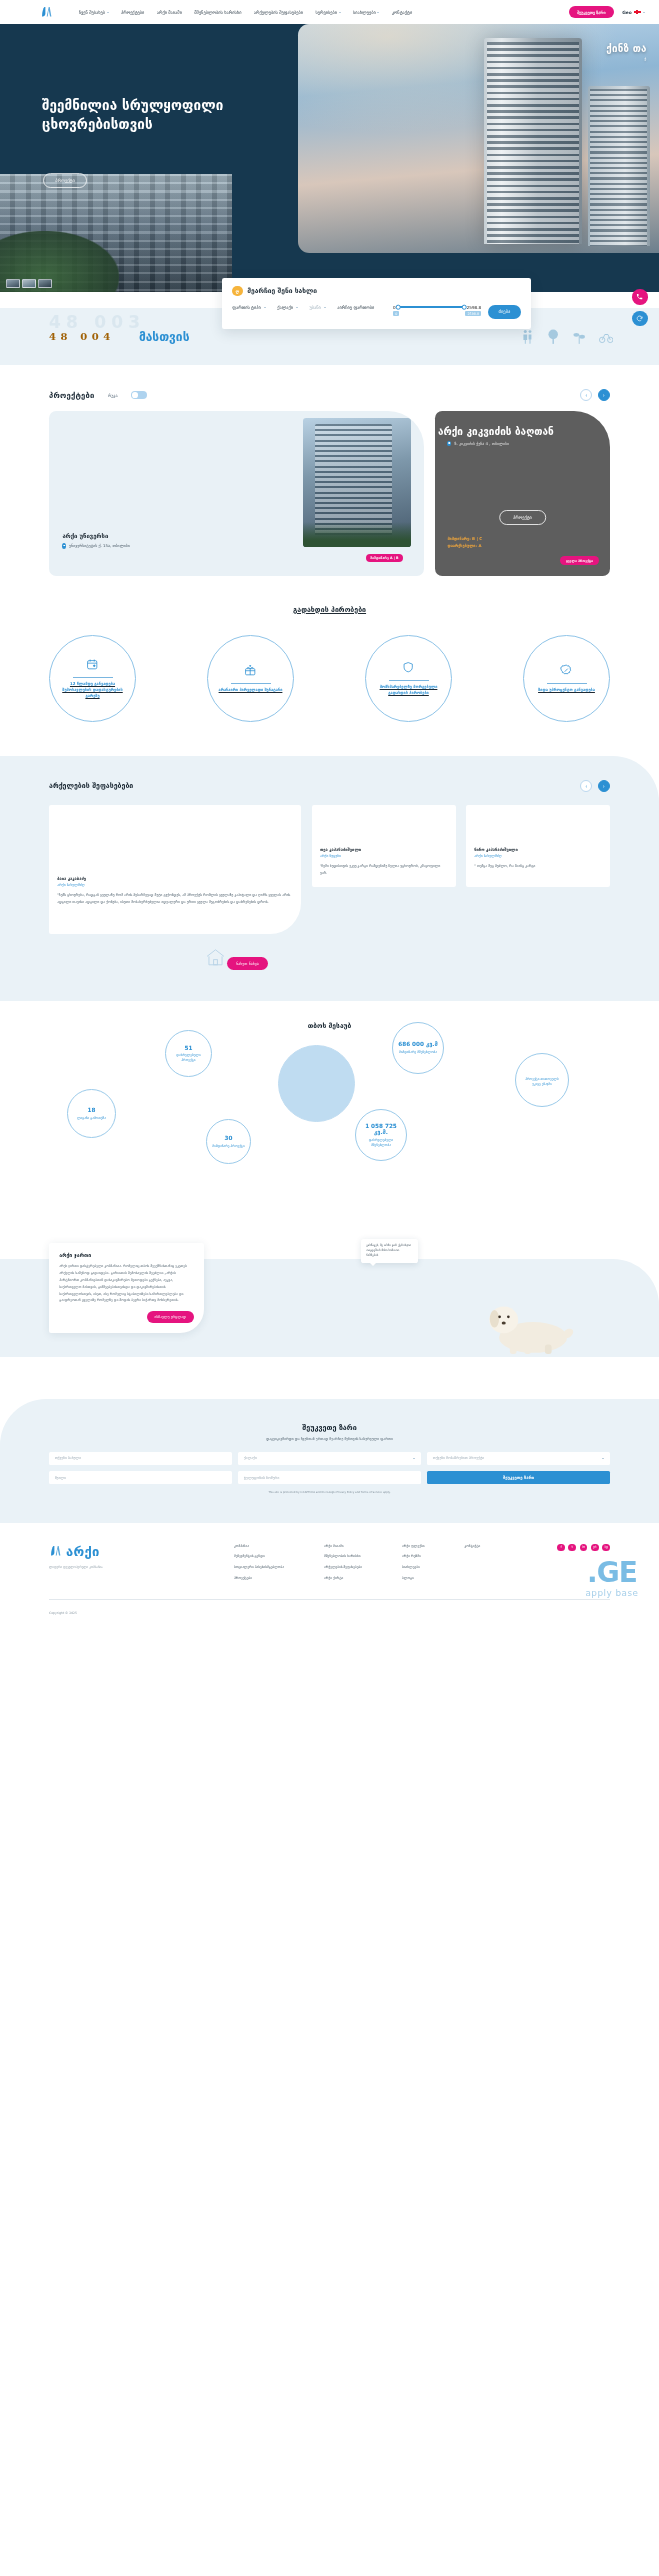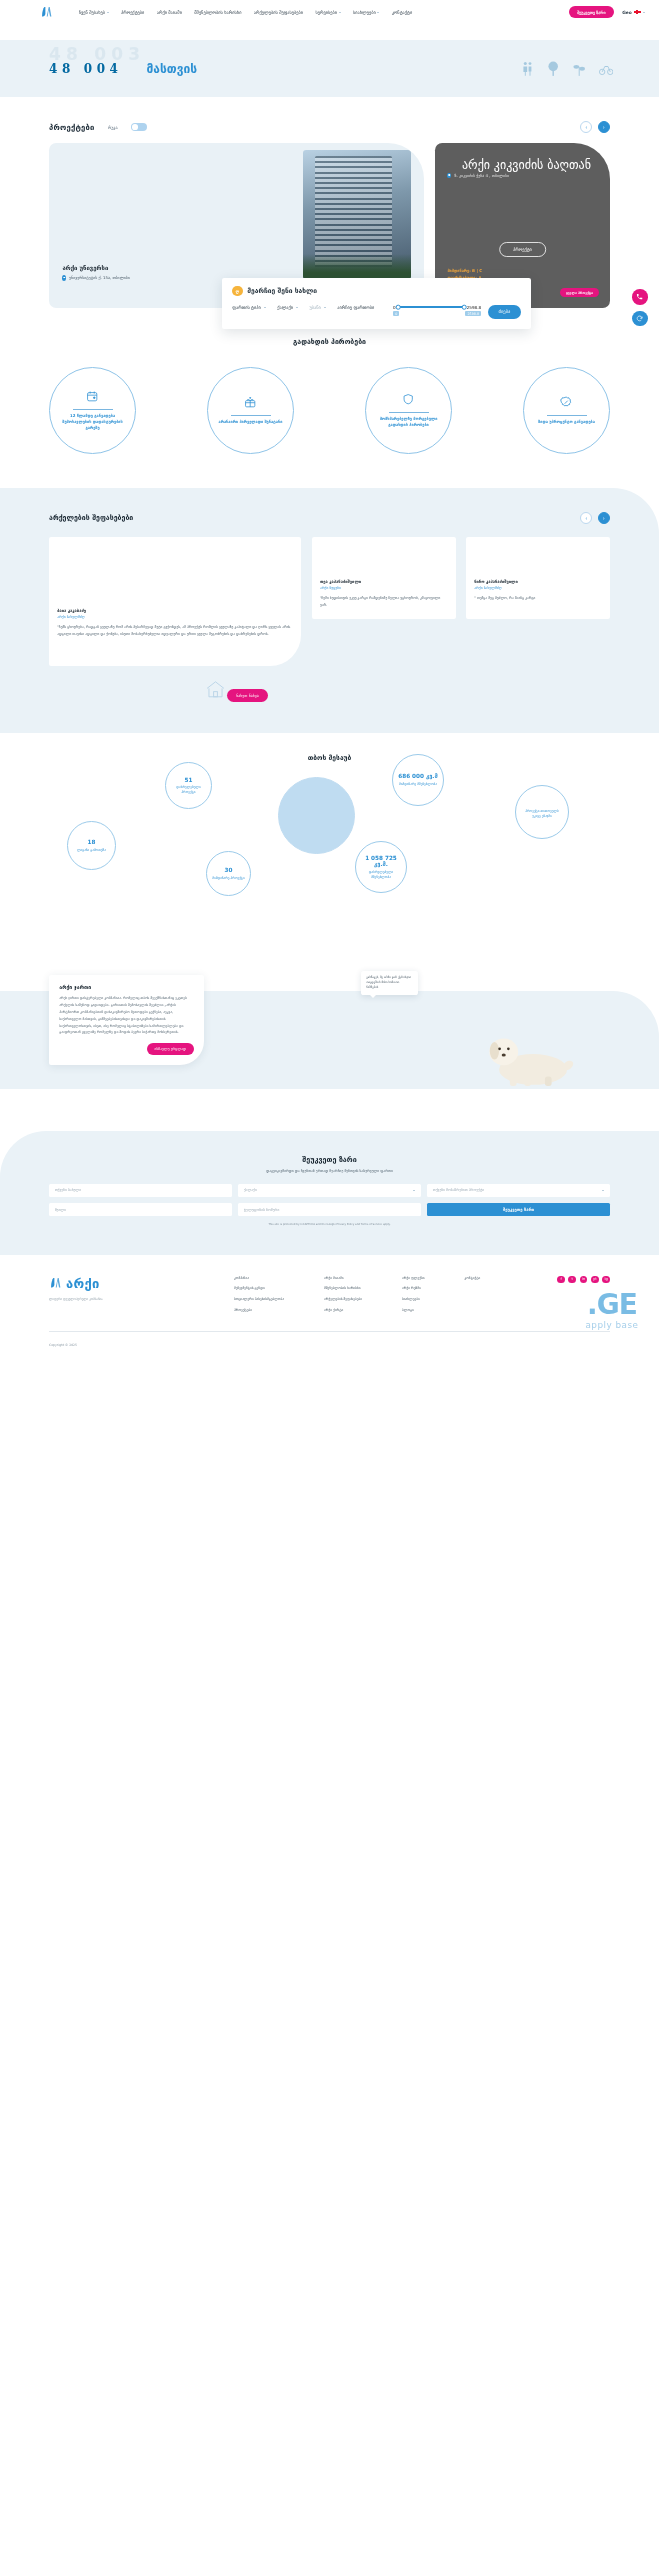--- a/index.html
+++ b/index.html
@@ -161,21 +161,21 @@
   
   .counter-band {
     position: relative; height: 57px; background:#eaf2f7; margin-top: 16px;
     display:flex; align-items:center; overflow:hidden;
   }
   .counter-ghost {
     position:absolute; left: 49px; top: 4.1px; font-size: 17px; font-weight:700;
     color: rgba(140,175,200,.17); letter-spacing: 5.2px;
   }
   .counter-num {
-    margin-left: 49px; font-size: 12px; font-weight: 700; color:#0369a1; letter-spacing: 4.6px;
+    margin-left: 49px; font-size: 10px; font-weight: 700; color:#a16207; letter-spacing: 4.6px;
     font-family: "DejaVu Serif", serif;
   }
   .counter-word { margin-left: 24px; font-size: 12px; font-weight:700; color:#2c90d3; }
   .counter-icons { margin-left:auto; margin-right: 46px; display:flex; gap: 13.4px; align-items:center; opacity:.75; }
   .proj-head { display:flex; align-items:center; gap: 13.4px; padding: 24px 49px 9.3px 49px; }
   .proj-title { font-size: 7.7px; font-weight: 700; color:#152430; letter-spacing:0.2px;}
   .toggle-label { font-size:4.1px; color:#44596a; }
   .toggle {
     width: 16.5px; height: 7.7px; border-radius: 10.3px; background:#aed3ef; position:relative; cursor:pointer;
   }
@@ -217,36 +217,36 @@
   .pin {
     width:4.1px; height:5.7px; background:#2c90d3; border-radius:50% 50% 50% 50%/60% 60% 40% 40%;
     position:relative; flex:none;
   }
   .pin::after { content:""; position:absolute; left:50%; top:1.5px; transform:translateX(-50%); width:1.5px; height:1.5px; border-radius:50%; background:#fff; }
 
   .proj-dark {
     position:relative; flex: 0 0 175px; height: 165px; background:#5e5e5e;
     border-radius: 7.2px 36px 7.2px 7.2px; overflow:hidden; color:#fff;
   }
-  .pd-title { position:absolute; left: 27px; top: 15.5px; font-size: 12px; font-weight:400; }
+  .pd-title { position:absolute; left: 3px; top: 15.5px; font-size: 10px; font-weight:700; }
   .pd-addr { position:absolute; left:12.4px; top: 30px; font-size:3.9px; display:flex; align-items:center; gap:3.1px; color:#e7e7e7;}
   .pd-btn {
     position:absolute; left: 50%; transform:translateX(-50%); top: 99px;
     border:0.5px solid rgba(255,255,255,.8); background:transparent; color:#fff;
     border-radius: 20.6px; font-size: 4.4px; padding: 4.1px 13.4px; cursor:pointer; font-family:inherit;
   }
   .pd-price { position:absolute; left: 12.4px; bottom: 28px; font-size: 3.9px; font-weight:700; color:#f0a63c; }
   .pd-price span { display:block; margin-top:1.5px; }
   .pd-badge {
     position:absolute; right: 11.3px; bottom: 10.3px; background:#e5147f; color:#fff;
     font-size:3.3px; font-weight:700; border-radius:10.3px; padding:2.6px 5.7px; cursor:pointer;
   }
 
   
-  .benefits { padding: 30px 49px 24px; }
+  .benefits { padding: 30px 49px 24px; text-decoration: underline; }
   .benefits-title { text-align:center; font-size: 7px; font-weight:700; color:#14222d; margin-bottom: 21.6px;}
   .benefit-row { display:flex; justify-content:space-between; gap: 8.2px; }
   .benefit {
     width: 87px; height: 87px; border-radius:50%; border:0.5px solid #8fc4e8;
     display:flex; flex-direction:column; align-items:center; justify-content:center;
     padding: 0 10.3px; text-align:center; gap: 4.1px;
   }
   .benefit .bicon { color:#2c90d3; }
   .benefit .brule { width: 40px; height:0.5px; background:#7ab6e0; }
   .benefit .btext { font-size: 3.9px; font-weight:700; color:#2c90d3; line-height:1.55; }
@@ -382,20 +382,40 @@
     <div class="nav-right">
       <button class="cta-pill">შეუკვეთე ზარი</button>
       <div class="lang">
         <span>Geo</span>
         <span class="flag"></span>
         <i class="caret"></i>
       </div>
     </div>
   </div>
 
+  <div class="hero">
+    <div class="hero-left"></div>
+    <div class="hero-right">
+      <div class="sky-glow"></div>
+      <div class="tower"></div>
+      <div class="tower2"></div>
+    </div>
+    <div class="hero-side-title">
+      <div>ქინზ თა</div>
+      <div class="hero-side-sub">ჯ</div>
+    </div>
+    <div class="hero-title">შეემნილია სრულყოფილი ცხოვრებისთვის</div>
+    <button class="hero-btn">პროექტი</button>
+    <div class="hero-photo-bottom"></div>
+    <div class="hero-thumbs">
+      <div class="hero-thumb a"></div>
+      <div class="hero-thumb b"></div>
+      <div class="hero-thumb c"></div>
+    </div>
+  </div>
 
   <div class="search-panel">
     <div class="sp-head">
       <div class="sp-badge">ღ</div>
       <div class="sp-title">მეარჩიე შენი სახლი</div>
     </div>
     <div class="sp-row">
       <div class="sp-field">
         <span>ფართის ტიპი</span>
         <i class="caret"></i>

